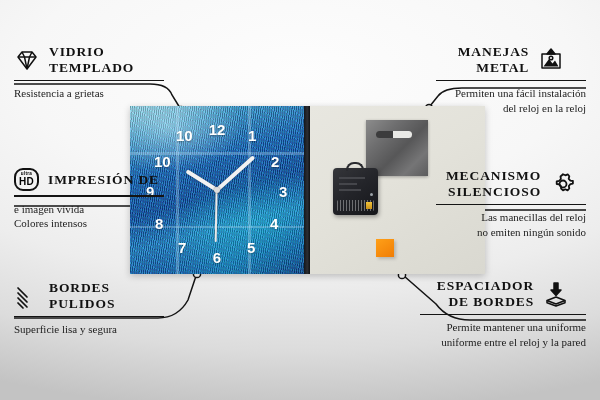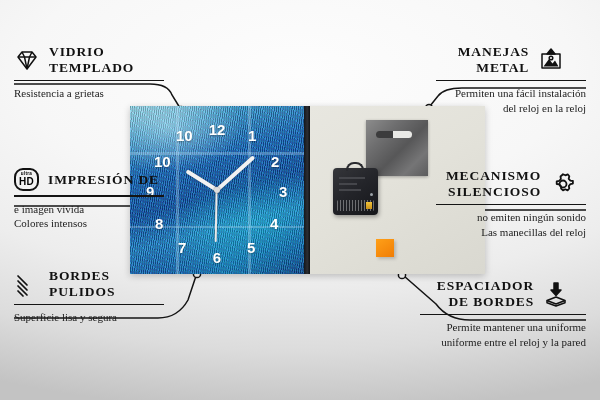--- a/index.html
+++ b/index.html
@@ -256,21 +256,21 @@
       </div>
       <div>
         <div class="co-title">IMPRESIÓN DE</div>
       </div>
     </div>
     <div class="co-rule"></div>
     <div class="co-desc">e imagen vívida</div>
     <div class="co-desc">Colores intensos</div>
   </div>
 
-  <div class="callout left" style="left:14px; top:268px; width:150px;">
+  <div class="callout left" style="left:14px; top:280px; width:150px;">
     <div class="co-head">
       <svg class="ico" viewBox="0 0 26 26">
         <g stroke="#111" stroke-width="1.7" stroke-linecap="round">
           <path d="M4 5 L13 14"></path>
             <path d="M4 10 L13 19"></path>
           <path d="M4 15 L13 24"></path>
             <path d="M4 20 L9 25"></path>
         </g>
       </svg>
       <div>
@@ -310,22 +310,22 @@
         <div class="co-title">SILENCIOSO</div>
       </div>
       <svg class="ico" viewBox="0 0 26 26">
         <g fill="none" stroke="#111" stroke-width="1.8" stroke-linejoin="round">
           <path d="M13 3.2 l2.4 1.1 2.3 -1 1.6 2 -0.6 2.5 1.7 1.8 2.5 0.4 0 2.6 -2.5 0.5 -1.6 1.9 0.5 2.5 -1.7 1.9 -2.3 -1.1 -2.3 1.1 -1.9 -1.7 -0.1 -2.6 -1.8 -1.8 -2.5 -0.3 0 -2.6 2.5 -0.5 1.7 -1.9 -0.4 -2.5 2 -1.7 Z"></path>
           <circle cx="13" cy="13" r="3.5"></circle>
         </g>
       </svg>
     </div>
     <div class="co-rule"></div>
+    <div class="co-desc">Las manecillas del reloj</div>
     <div class="co-desc">no emiten ningún sonido</div>
-    <div class="co-desc">Las manecillas del reloj</div>
   </div>
 
   <div class="callout right" style="left:420px; top:278px; width:166px;">
     <div class="co-head">
       <div>
         <div class="co-title">ESPACIADOR</div>
         <div class="co-title">DE BORDES</div>
       </div>
       <svg class="ico" viewBox="0 0 26 26">
         <g fill="none" stroke="#111" stroke-width="1.5" stroke-linejoin="round">

